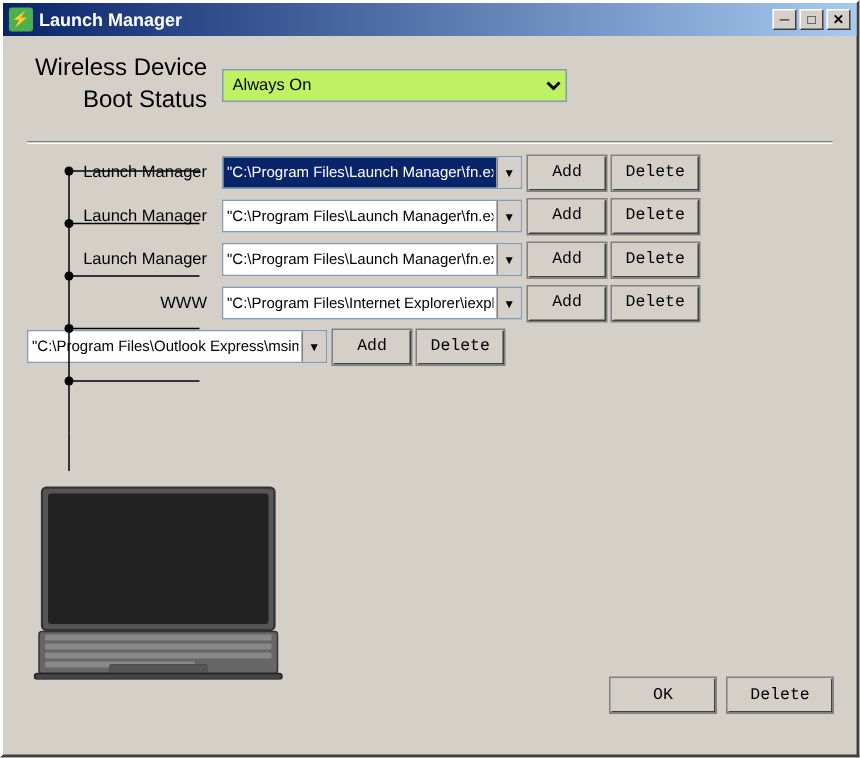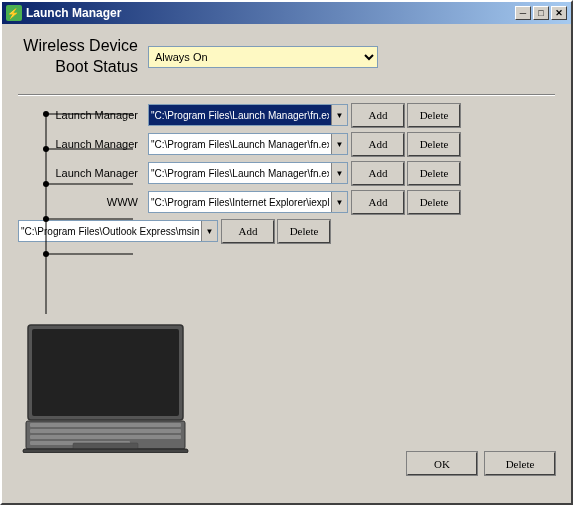--- a/index.html
+++ b/index.html
@@ -84,33 +84,33 @@
     .control-col {
       display: flex;
       align-items: center;
       gap: 4px;
       flex: 1;
     }
     select, .combo {
       height: 22px;
       font-size: 11px;
       font-family: 'Tahoma', 'Arial', sans-serif;
-      background: #fef9c3;
+      background: #bef264;
       border: 1px solid #7f9db9;
       padding: 1px 2px;
       cursor: pointer;
     }
     .combo-wide {
       width: 230px;
     }
     .btn {
       height: 23px;
       min-width: 52px;
       font-size: 11px;
-      font-family: Liberation Serif, serif;
+      font-family: Liberation Mono, monospace;
       background: #d4d0c8;
       border: 1px solid #ffffff;
       border-right-color: #404040;
       border-bottom-color: #404040;
       border-left-color: #d4d0c8;
       border-top-color: #d4d0c8;
       outline: 1px solid #808080;
       cursor: pointer;
       padding: 0 8px;
     }

